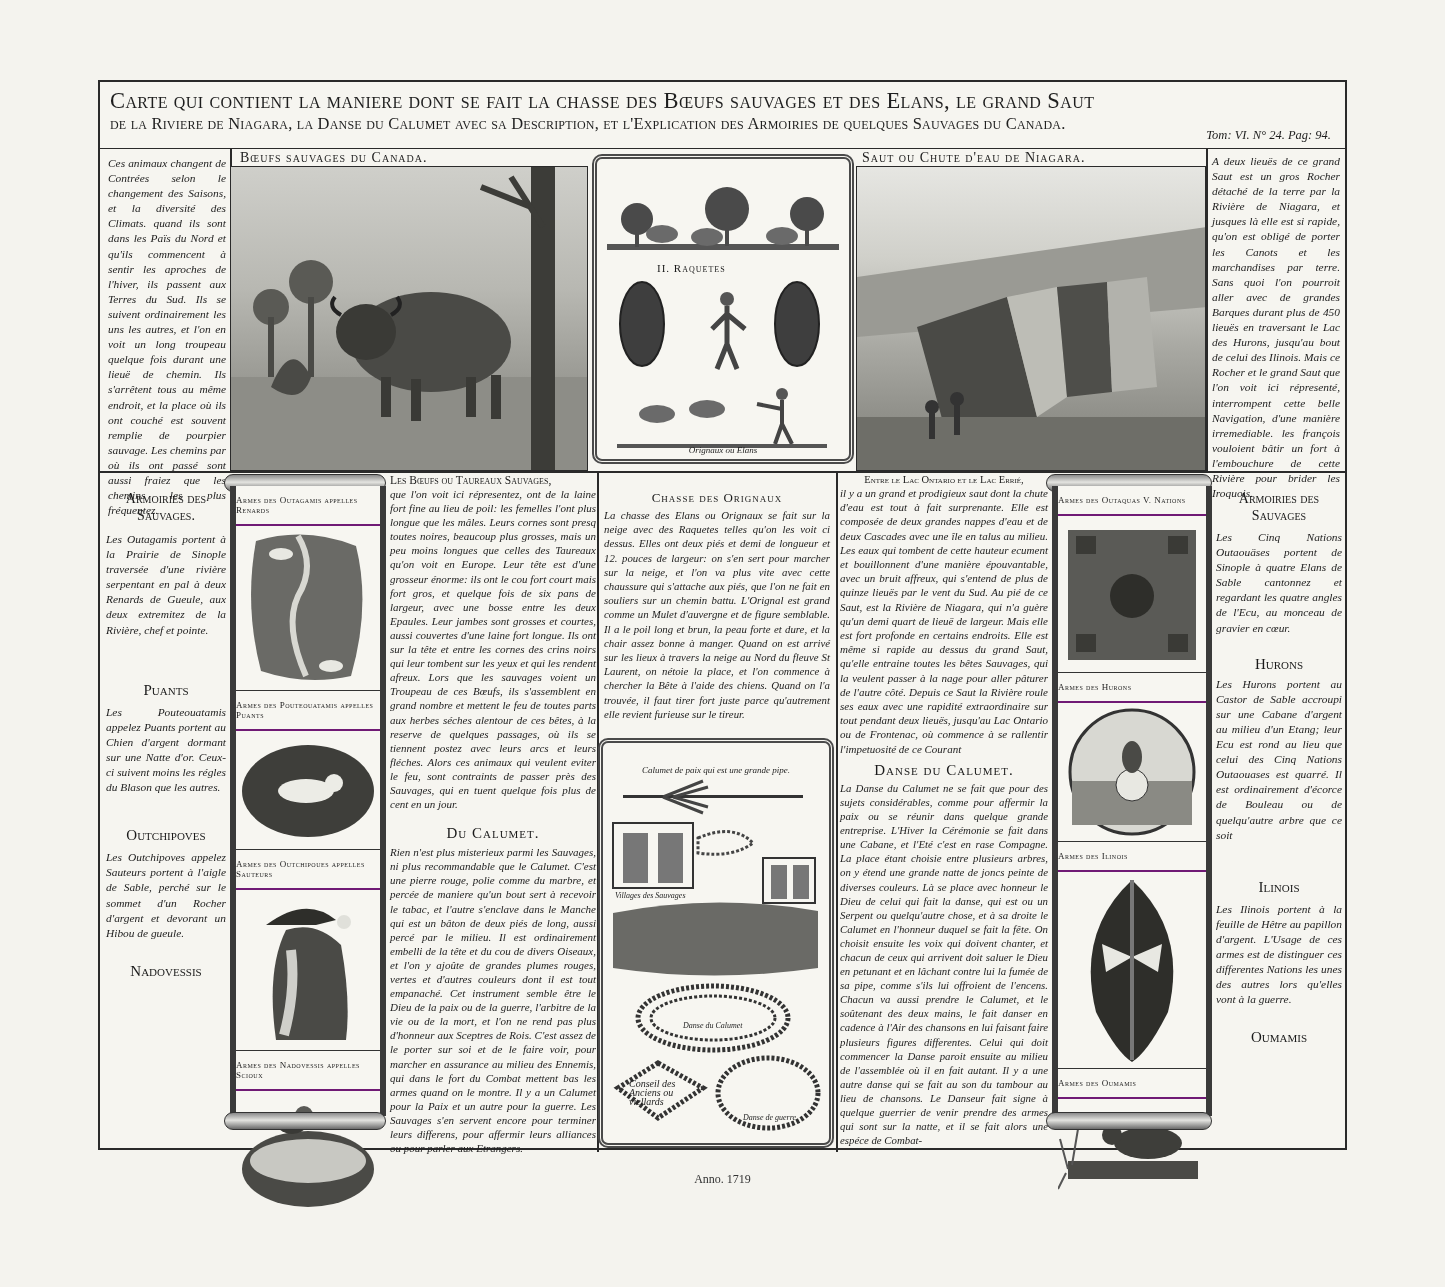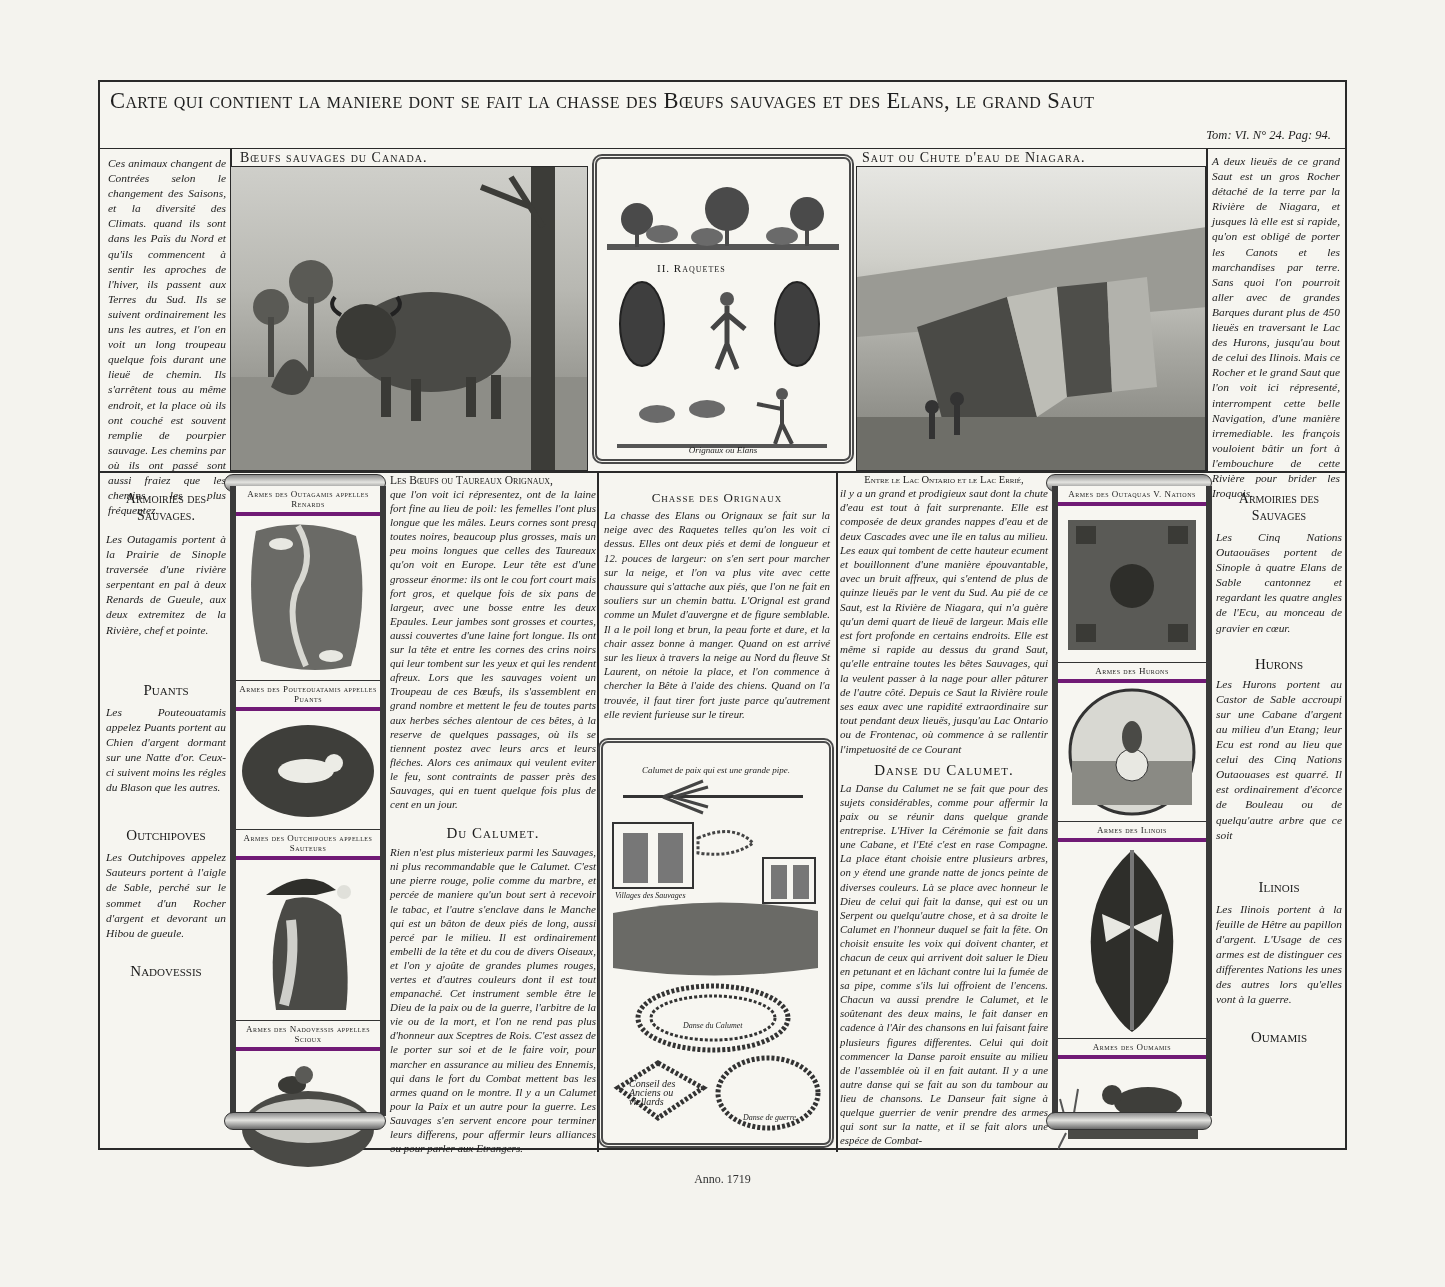--- a/index.html
+++ b/index.html
@@ -17,33 +17,34 @@
   .hd { font-family: "Liberation Serif", serif; font-variant: small-caps; text-align: center; color: #1a1a1a; }
 
   .vline { position: absolute; width: 1.5px; background: #2a2a2a; }
   .hline { position: absolute; height: 1.5px; background: #2a2a2a; }
 
   .pic { position: absolute; border: 1.5px solid #2a2a2a; overflow: hidden; }
   .pic-caption { position: absolute; font-family: "Liberation Serif", serif; font-variant: small-caps; font-size: 14px; letter-spacing: 1px; white-space: nowrap; }
 
   .scroll { position: absolute; border-left: 6px solid #3a3a3a; border-right: 6px solid #3a3a3a; background: #f7f6f1; }
   .scroll-roll { position: absolute; height: 18px; border-radius: 9px; background: linear-gradient(#8a8a8a, #e4e4e0 45%, #6a6a6a); border: 1px solid #333; }
-  .arm-cap { font-family: "Liberation Serif", serif; font-variant: small-caps; font-size: 9px; text-align: center; line-height: 10px; border-top: 1px solid #333; border-bottom: 4px solid #701a75; padding: 3px 0; letter-spacing: 0.5px; }
+  .arm-cap { font-family: "Liberation Serif", serif; font-variant: small-caps; font-size: 9px; text-align: left; line-height: 10px; border-top: 1px solid #333; border-bottom: 2px solid #701a75; padding: 9px 0; letter-spacing: 0.5px; }
   .arm-img { position: relative; width: 100%; }
 
   .cartouche { position: absolute; border: 5px double #4a4a4a; border-radius: 10px; background: #f7f6f1; }
   .footer { position: absolute; top: 1172px; left: 0; width: 100%; text-align: center; font-family: "Liberation Serif", serif; font-size: 12px; color: #333; }
 </style>
 </head>
 <body>
 
 <div class="sheet">
 
   <div class="title-box">
     <div class="title-l1">Carte qui contient la maniere dont se fait la chasse des Bœufs sauvages et des Elans, le grand Saut</div>
+    <div class="title-l2">de la Riviere de Niagara, la Danse du Calumet avec sa Description, et l'Explication des Armoiries de quelques Sauvages du Canada.</div>
     <div class="ref">Tom: VI. N° 24. Pag: 94.</div>
   </div>
 
   <div class="col itxt" style="left:8px; top:74px; width:118px;">Ces animaux changent de Contrées selon le changement des Saisons, et la diversité des Climats. quand ils sont dans les Païs du Nord et qu'ils commencent à sentir les aproches de l'hiver, ils passent aux Terres du Sud. Ils se suivent ordinairement les uns les autres, et l'on en voit un long troupeau quelque fois durant une lieuë de chemin. Ils s'arrêtent tous au même endroit, et la place où ils ont couché est souvent remplie de pourpier sauvage. Les chemins par où ils ont passé sont aussi fraiez que les chemins les plus fréquentez.</div>
   <div class="vline" style="left:130px; top:67px; height:322px;"></div>
 
   <div class="pic-caption" style="left:140px; top:68px;">Bœufs sauvages du Canada.</div>
   <div class="pic" style="left:130px; top:84px; width:358px; height:305px; background:linear-gradient(180deg,#cfcfca 0%,#b8b8b2 40%,#9a9a94 70%,#7a7a74 100%);">
     <svg width="358" height="305" viewBox="0 0 358 305">
       <rect x="0" y="210" width="358" height="95" fill="#8d8d87"></rect>
@@ -154,21 +155,21 @@
         <ellipse cx="72" cy="78" rx="66" ry="38" fill="#4a4a46"></ellipse>
         <ellipse cx="72" cy="70" rx="58" ry="22" fill="#c8c8c2"></ellipse>
         <ellipse cx="56" cy="34" rx="14" ry="9" fill="#3a3a36"></ellipse>
         <circle cx="68" cy="24" r="9" fill="#5a5a56"></circle>
       </svg>
     </div>
   </div>
   <div class="scroll-roll" style="left:124px; top:1030px; width:162px;"></div>
 
   <div class="col" style="left:290px; top:392px; width:206px;">
-    <div class="hd" style="font-size:11.5px; text-align:left; white-space:nowrap; margin-bottom:1px;">Les Bœufs ou Taureaux Orignaux,</div>
+    <div class="hd" style="font-size:11.5px; text-align:left; white-space:nowrap; margin-bottom:1px;">Les Bœufs ou Taureaux Sauvages,</div>
     <div class="itxt" style="font-size:11px; line-height:14.1px;">que l'on voit ici répresentez, ont de la laine fort fine au lieu de poil: les femelles l'ont plus longue que les mâles. Leurs cornes sont presq toutes noires, beaucoup plus grosses, mais un peu moins longues que celles des Taureaux qu'on voit en Europe. Leur tête est d'une grosseur énorme: ils ont le cou fort court mais fort gros, et quelque fois de six pans de largeur, avec une bosse entre les deux Epaules. Leur jambes sont grosses et courtes, aussi couvertes d'une laine fort longue. Ils ont sur la tête et entre les cornes des crins noirs qui leur tombent sur les yeux et qui les rendent afreux. Lors que les sauvages voient un Troupeau de ces Bœufs, ils s'assemblent en grand nombre et mettent le feu de toutes parts aux herbes séches alentour de ces bêtes, à la reserve de quelques passages, où ils se tiennent postez avec leurs arcs et leurs fléches. Alors ces animaux qui veulent eviter le feu, sont contraints de passer près des Sauvages, qui en tuent quelque fois plus de cent en un jour.</div>
     <div class="hd" style="font-size:15px; margin:14px 0 3px 0; letter-spacing:1px;">Du Calumet.</div>
     <div class="itxt" style="font-size:11px; line-height:14.1px;">Rien n'est plus misterieux parmi les Sauvages, ni plus recommandable que le Calumet. C'est une pierre rouge, polie comme du marbre, et percée de maniere qu'un bout sert à recevoir le tabac, et l'autre s'enclave dans le Manche qui est un bâton de deux piés de long, aussi percé par le milieu. Il est ordinairement embelli de la tête et du cou de divers Oiseaux, et l'on y ajoûte de grandes plumes rouges, vertes et d'autres couleurs dont il est tout empanaché. Cet instrument semble être le Dieu de la paix ou de la guerre, l'arbitre de la vie ou de la mort, et l'on ne rend pas plus d'honneur aux Sceptres de Rois. C'est assez de le porter sur soi et de le faire voir, pour marcher en assurance au milieu des Ennemis, qui dans le fort du Combat mettent bas les armes quand on le montre. Il y a un Calumet pour la Paix et un autre pour la guerre. Les Sauvages s'en servent encore pour terminer leurs differens, pour affermir leurs alliances ou pour parler aux Etrangers.</div>
   </div>
   <div class="vline" style="left:497px; top:389px; height:681px;"></div>
 
   <div class="col" style="left:504px; top:408px; width:226px;">
     <div class="hd" style="font-size:13px; letter-spacing:1px; margin-bottom:2px;">Chasse des Orignaux</div>
     <div class="itxt" style="font-size:10.8px; line-height:14.2px;">La chasse des Elans ou Orignaux se fait sur la neige avec des Raquetes telles qu'on les voit ci dessus. Elles ont deux piés et demi de longueur et 12. pouces de largeur: on s'en sert pour marcher sur la neige, et l'on va plus vite avec cette chaussure qui s'attache aux piés, que l'on ne fait en souliers sur un chemin battu. L'Orignal est grand comme un Mulet d'auvergne et de figure semblable. Il a le poil long et brun, la peau forte et dure, et la chair assez bonne à manger. Quand on est arrivé sur les lieux à travers la neige au Nord du fleuve St Laurent, on nétoie la place, et l'on commence à chercher la Bête à l'aide des chiens. Quand on l'a trouvée, il faut tirer fort juste parce qu'autrement elle revient furieuse sur le tireur.</div>
   </div>

